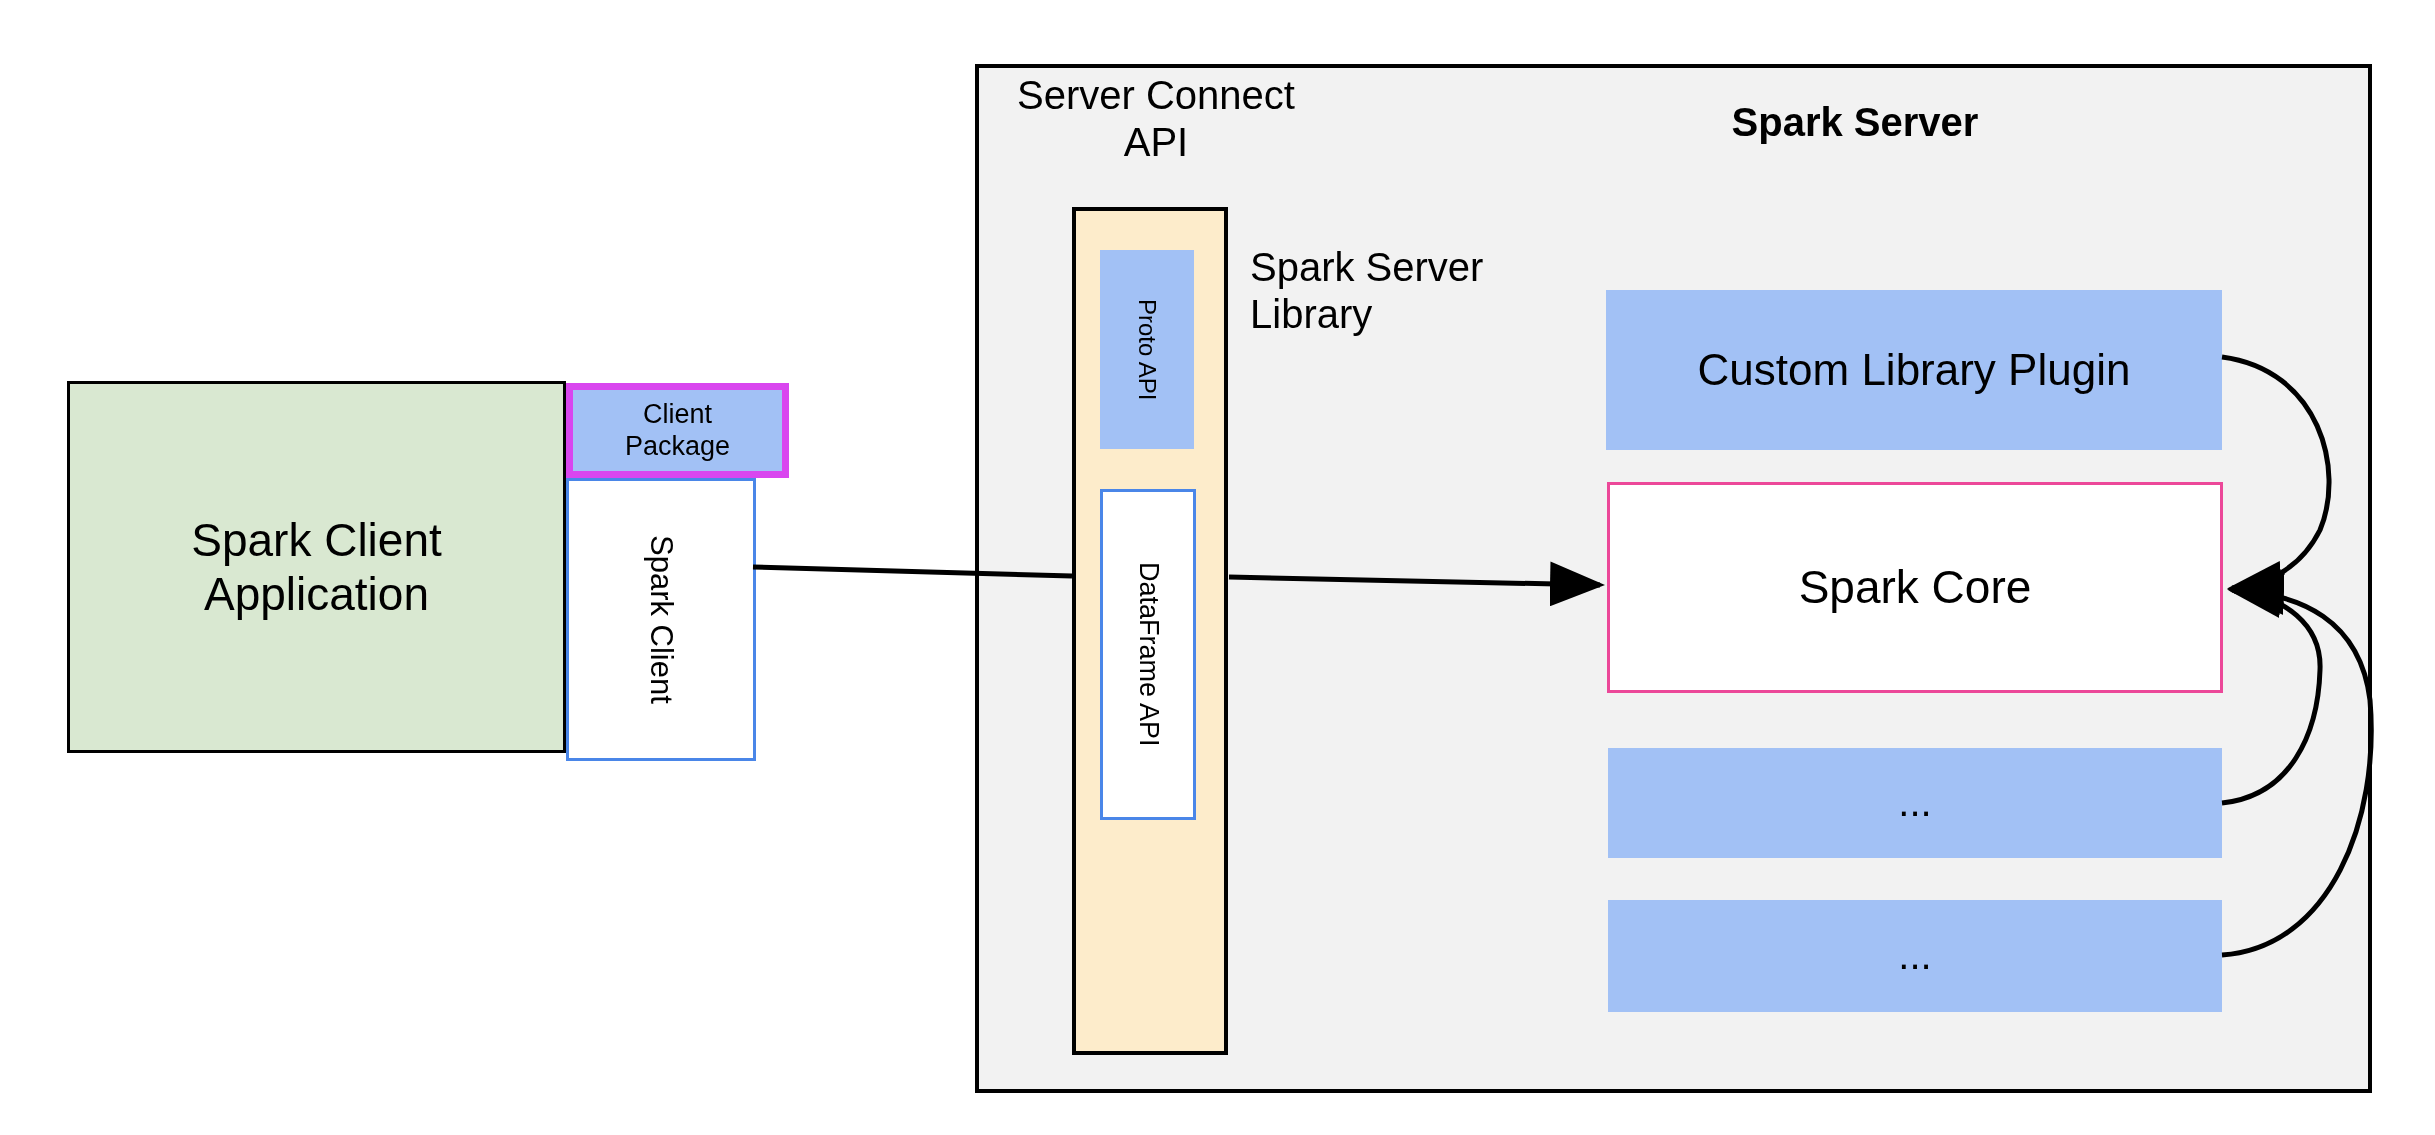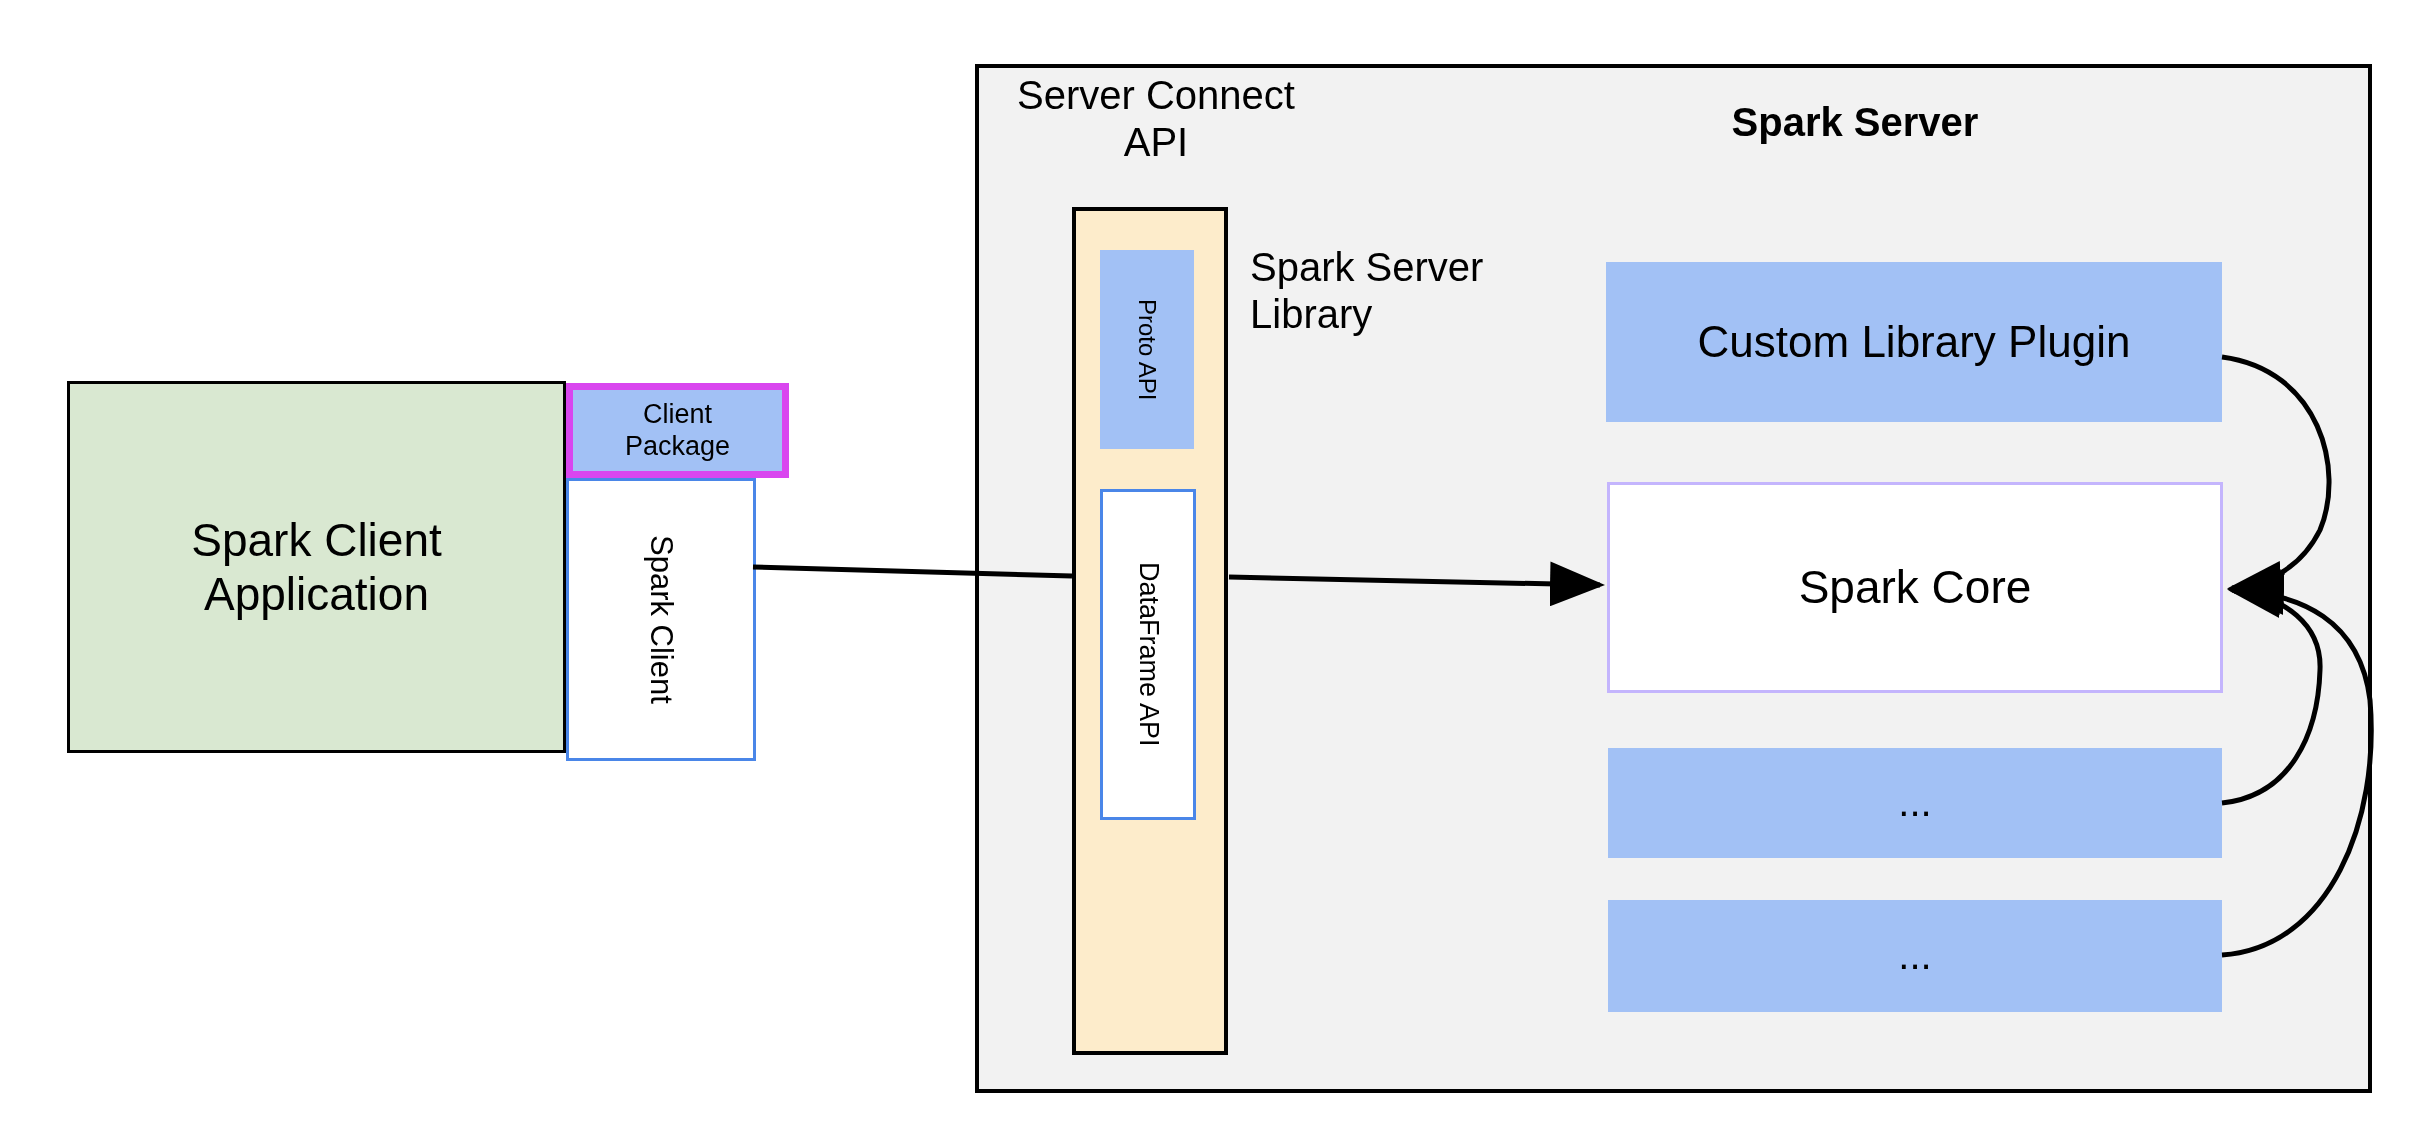--- a/index.html
+++ b/index.html
@@ -100,30 +100,30 @@
     font-size: 27px;
   }
   .vertical-text {
     writing-mode: vertical-rl;
     text-orientation: mixed;
     white-space: nowrap;
   }
 
   
   #custom-plugin {
-    left: 1606px; top: 262px;
+    left: 1606px; top: 290px;
     width: 616px; height: 160px;
     background: #a2c1f5;
     font-size: 44px;
   }
   #spark-core {
     left: 1607px; top: 482px;
     width: 616px; height: 211px;
     background: #ffffff;
-    border: 3px solid #c4b5fd;
+    border: 3px solid #ec4899;
     font-size: 46px;
   }
   #ellipsis-one {
     left: 1608px; top: 748px;
     width: 614px; height: 110px;
     background: #a2c1f5;
     font-size: 40px;
   }
   #ellipsis-two {
     left: 1608px; top: 900px;

